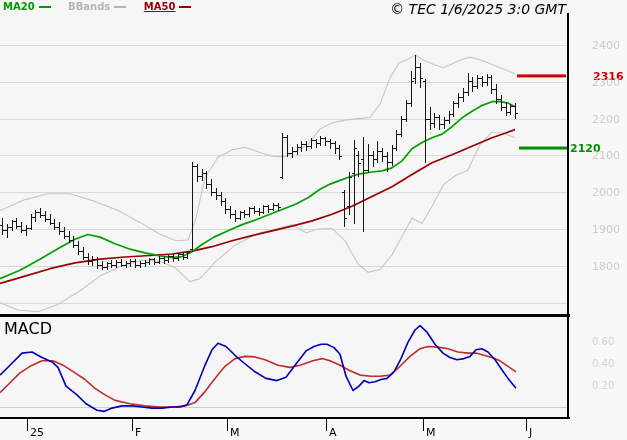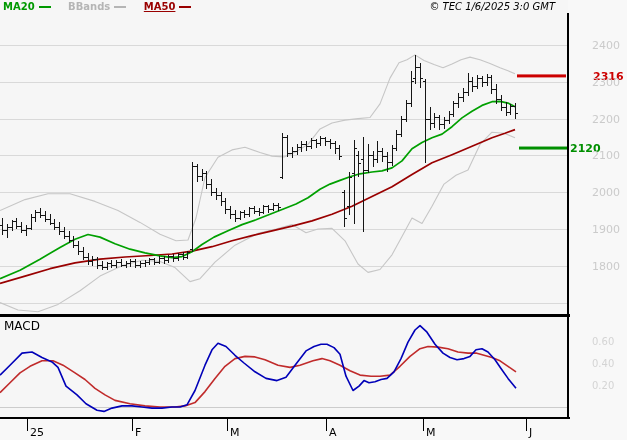--- a/index.html
+++ b/index.html
@@ -2,22 +2,22 @@
 <html><head>
 <meta charset="utf-8">
 <style>
   html,body{margin:0;padding:0;}
   .screen{position:relative;width:627px;height:440px;background:#f8f8f8;overflow:hidden;
           font-family:"DejaVu Sans",sans-serif;}
   #chart{position:absolute;left:0;top:0;}
   .legend{position:absolute;left:3px;top:1px;font-size:10px;font-weight:bold;white-space:nowrap;}
   .legend-item{display:inline-block;margin-right:14px;}
   .legend-dash{display:inline-block;width:12px;height:2px;vertical-align:middle;margin-left:4px;}
-  .timestamp{position:absolute;right:72px;top:1px;font-size:10px;font-style:italic;color:#000;}
-  .macd-title{position:absolute;left:4px;top:319px;font-size:12px;color:#000;text-align:center;}
+  .timestamp{position:absolute;right:61px;top:1px;font-size:14px;font-style:italic;color:#000;}
+  .macd-title{position:absolute;left:4px;top:319px;font-size:16px;color:#000;text-align:center;}
   text{font-family:"DejaVu Sans",sans-serif;}
 </style>
 </head>
 <body>
 
 <div class="screen">
 
   <svg id="chart" width="627" height="440">
       <rect x="0" y="0" width="627" height="440" fill="#f8f8f8"></rect>
       <rect x="0" y="0" width="568" height="314" fill="#f6f6f6"></rect>

